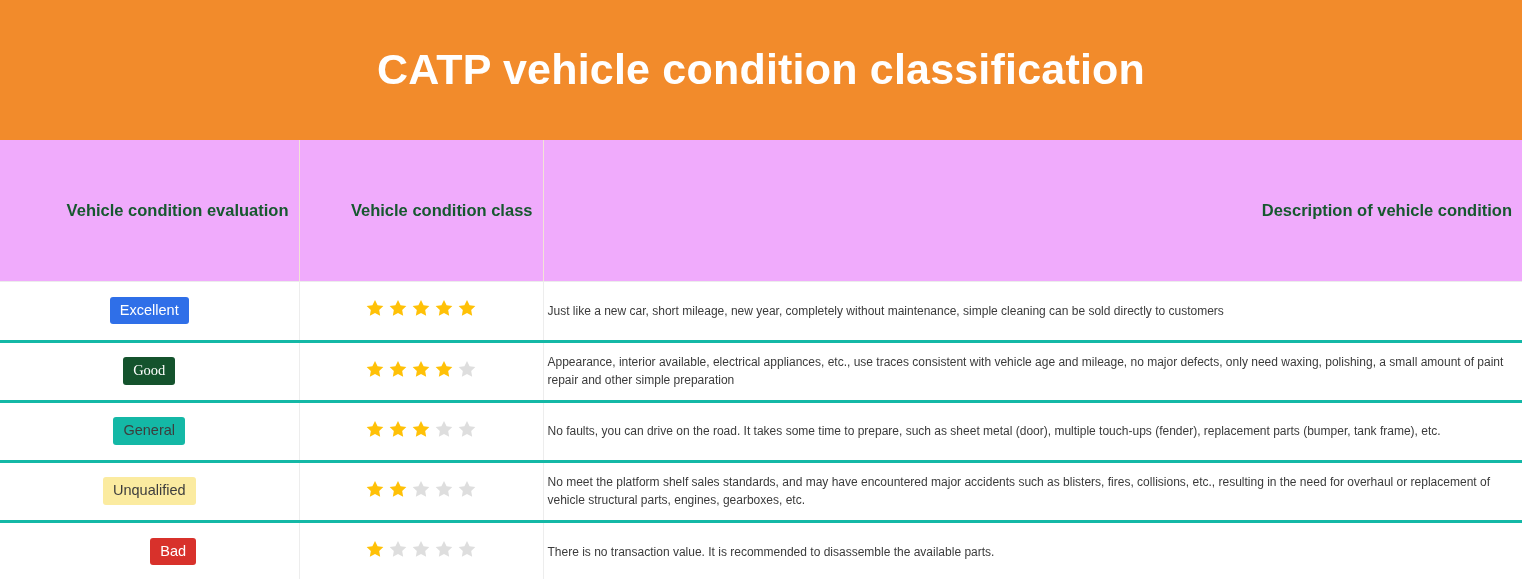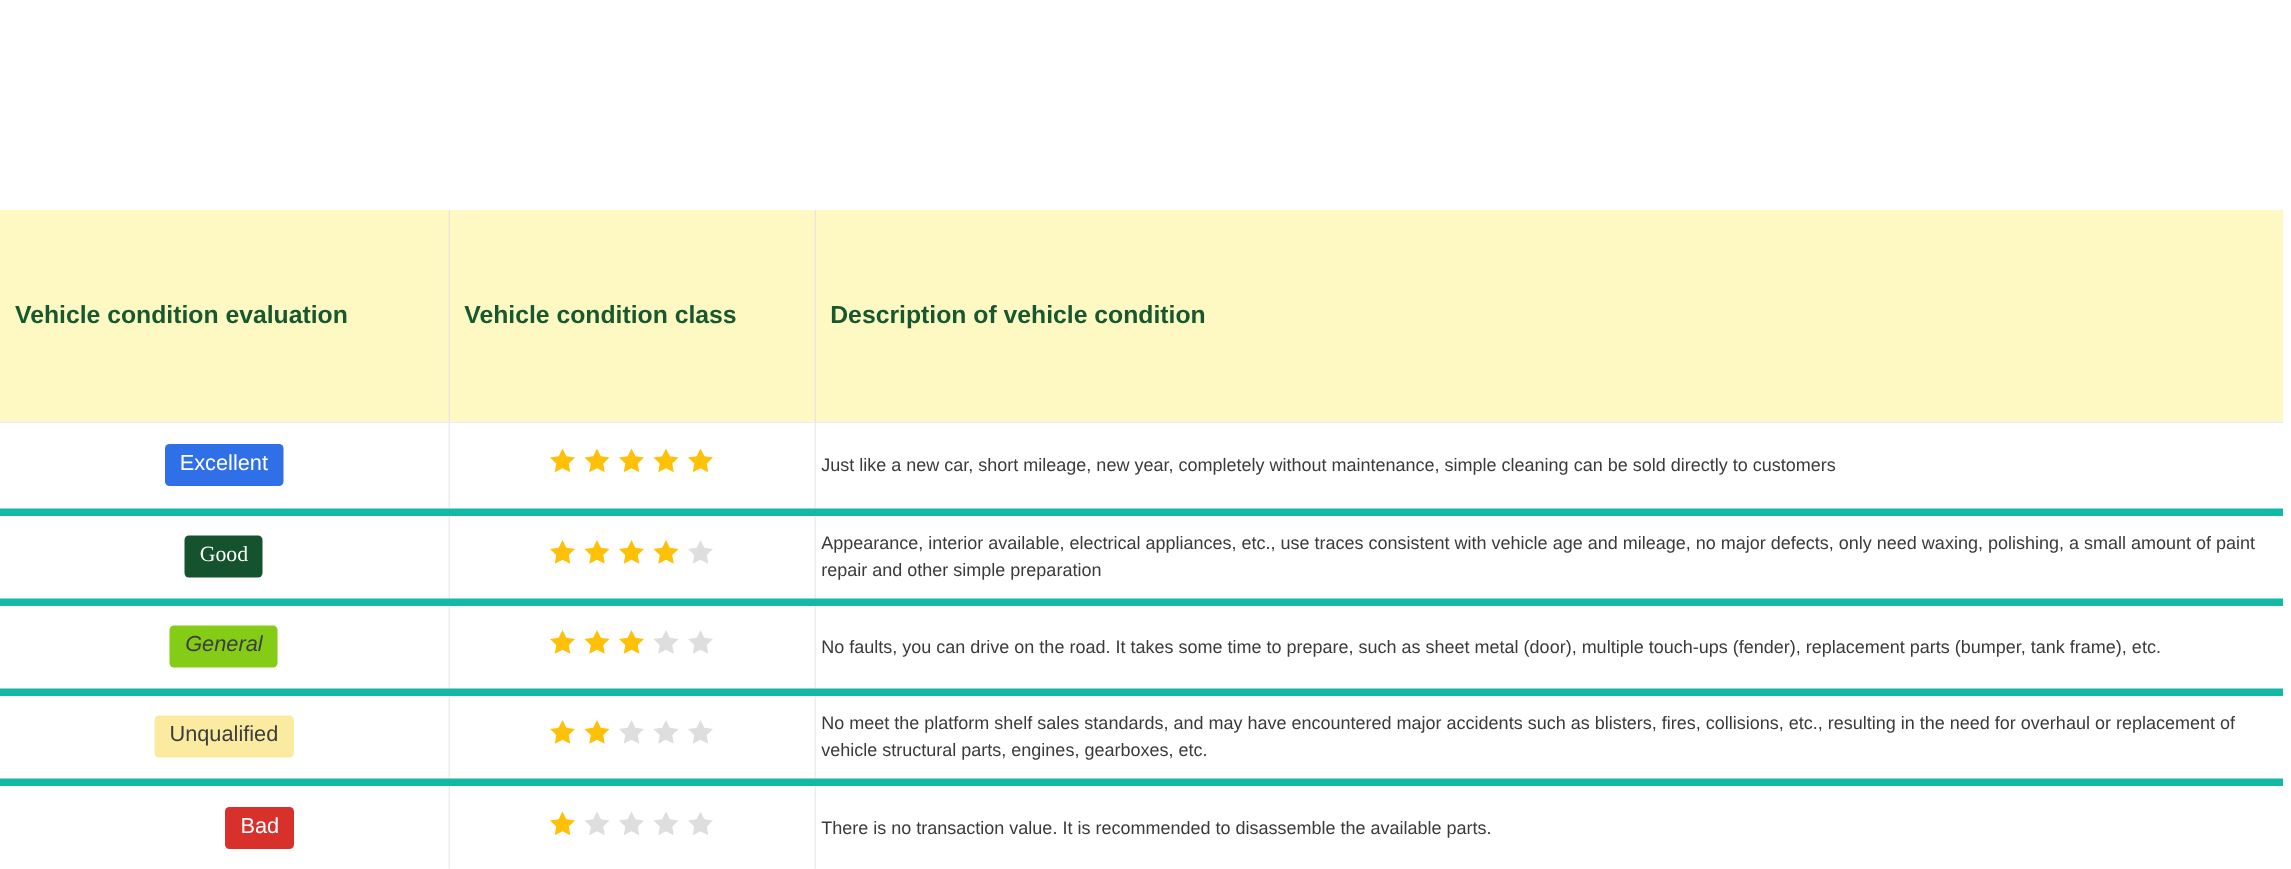--- a/index.html
+++ b/index.html
@@ -51,38 +51,38 @@
     top: 140px;
     width: 1522px;
     border-collapse: collapse;
     table-layout: fixed;
   }
   .tbl col.c1 { width: 299px; }
   .tbl col.c2 { width: 244px; }
   .tbl col.c3 { width: 979px; }
 
   .tbl thead th {
-    background: #fef9c3;
+    background: #f0abfc;
     color: #17582F;
     font-size: 16.5px;
     font-weight: bold;
     height: 141px;
     padding: 0 10px;
     box-sizing: border-box;
-    text-align: left;
+    text-align: right;
     vertical-align: middle;
     border-right: 1px solid #f2e3d6;
     border-bottom: 1px solid #ececec;
   }
   .tbl thead th:last-child { border-right: none; }
 
   .tbl tbody td {
     background: #ffffff;
     border-right: 1px solid #ededed;
-    border-bottom: 5px solid #14b8a6;
+    border-bottom: 3px solid #14b8a6;
     box-sizing: border-box;
     vertical-align: middle;
     padding: 8px 4px;
   }
   .tbl tbody td:last-child { border-right: none; }
   .tbl tbody tr:last-child td { border-bottom: 1px solid #ececec; }
 
   .cell-eval  { text-align: center; }
   .cell-stars { text-align: center; }
   .cell-desc  {
@@ -98,41 +98,44 @@
   .badge {
     display: inline-block;
     border-radius: 3px;
     font-size: 14.5px;
     line-height: 1;
     padding: 6px 10px 7px 10px;
     white-space: nowrap;
   }
   .badge-excellent   { background: #2F6FE8; color: #ffffff; }
   .badge-good        { background: #14532d; color: #ffffff; font-family: Liberation Serif, serif; }
-  .badge-general     { background: #84cc16; color: #3d3d3d; font-style: italic; }
+  .badge-general     { background: #14b8a6; color: #3d3d3d; }
   .badge-unqualified { background: #FBEBA0; color: #3d3d3d; }
   .badge-bad         { background: #D8312B; color: #ffffff; margin-left: 48px; }
 
   
   .stars {
     display: inline-flex;
     align-items: center;
     gap: 1px;
   }
   .star { display: block; }
   .star svg { display: block; }
 
   
   .row-h { height: 60px; }
 </style>
 </head>
 <body>
 
 <div class="page">
 
+  <div class="title-bar">
+    <div class="title-text">CATP vehicle condition classification</div>
+  </div>
 
   <table class="tbl">
     <colgroup>
       <col class="c1">
         <col class="c2">
         <col class="c3">
     </colgroup>
     <thead>
       <tr>
         <th>Vehicle condition evaluation</th>

